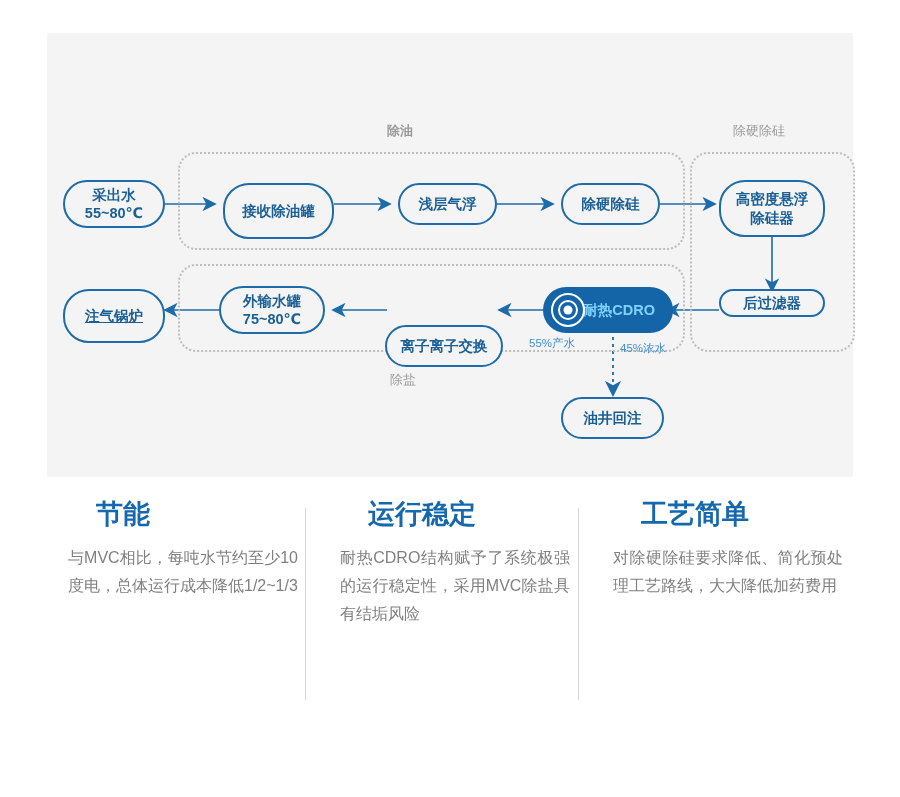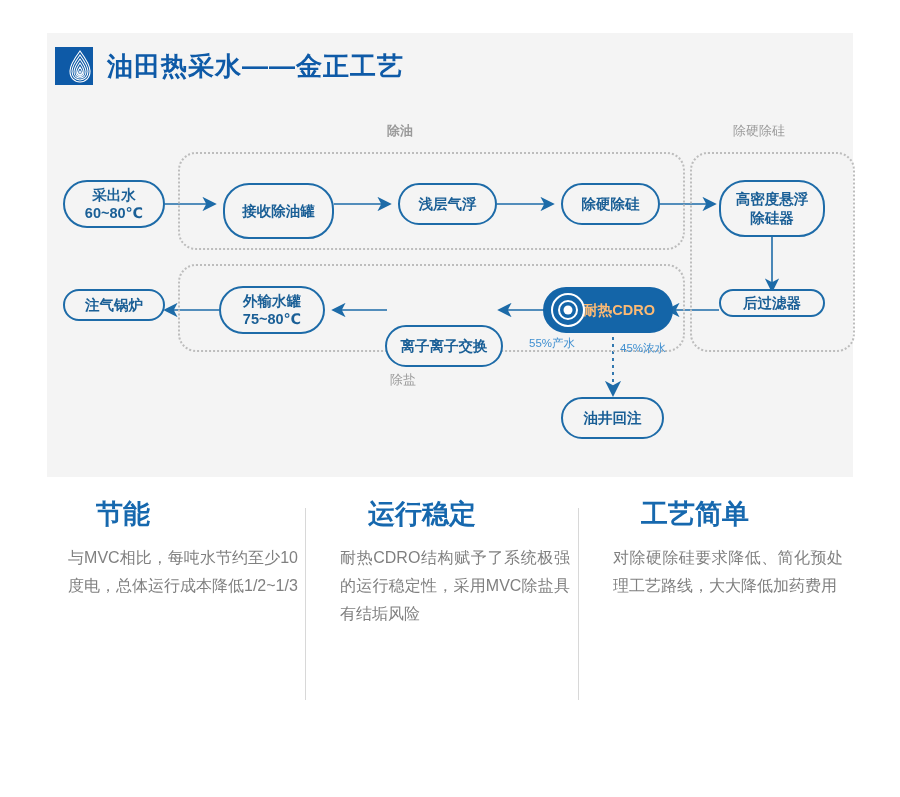--- a/index.html
+++ b/index.html
@@ -74,21 +74,21 @@
     display: flex;
     align-items: center;
     justify-content: center;
     text-align: center;
     line-height: 1.25;
     white-space: pre-line;
   }
   .node.filled {
     background: #1465a8;
     border-color: #1465a8;
-    color: #fdba74;
+    color: #7dd3fc;
     justify-content: flex-end;
     padding-right: 16px;
   }
   .cdro-icon {
     position: absolute;
     left: 5px;
     top: 50%;
     transform: translateY(-50%);
     width: 36px;
     height: 36px;
@@ -151,36 +151,20 @@
     width: 1px;
     height: 192px;
     background: #d8d8d8;
   }
 </style>
 </head>
 <body>
 
 <div id="panel">
 
-  <div id="header">
-    <div id="logo-mark">
-      <svg width="38" height="38" viewBox="0 0 38 38" aria-hidden="true">
-        <rect x="0" y="0" width="38" height="38" fill="#0e5aa7"></rect>
-        <g fill="none" stroke="#ffffff" stroke-width="1.1">
-          <path d="M25 4 C 31 12, 35 18, 35 24 C 35 31, 30.5 35, 25 35 C 19.5 35, 15 31, 15 24 C 15 18, 19 12, 25 4 Z"></path>
-          <path d="M25 8 C 29.8 14.5, 33 19.5, 33 24.3 C 33 29.8, 29.4 33, 25 33 C 20.6 33, 17 29.8, 17 24.3 C 17 19.5, 20.2 14.5, 25 8 Z"></path>
-          <path d="M25 12 C 28.6 17, 31 21, 31 24.6 C 31 28.6, 28.3 31, 25 31 C 21.7 31, 19 28.6, 19 24.6 C 19 21, 21.4 17, 25 12 Z"></path>
-          <path d="M25 16 C 27.5 19.5, 29 22.5, 29 25 C 29 27.6, 27.2 29.4, 25 29.4 C 22.8 29.4, 21 27.6, 21 25 C 21 22.5, 22.5 19.5, 25 16 Z"></path>
-          <path d="M25 20 C 26.6 22.4, 27.5 24.3, 27.5 25.6 C 27.5 27.2, 26.4 28.2, 25 28.2 C 23.6 28.2, 22.5 27.2, 22.5 25.6 C 22.5 24.3, 23.4 22.4, 25 20 Z"></path>
-          <path d="M25 24 C 25.8 25.2, 26.2 26, 26.2 26.5 C 26.2 27.2, 25.7 27.7, 25 27.7 C 24.3 27.7, 23.8 27.2, 23.8 26.5 C 23.8 26, 24.2 25.2, 25 24 Z"></path>
-        </g>
-      </svg>
-    </div>
-    <div id="header-title">油田热采水——金正工艺</div>
-  </div>
 
   <div id="diagram">
 
     <svg width="806" height="444" aria-hidden="true">
       <defs>
         <marker id="arw" viewBox="0 0 12 12" refX="10.5" refY="6" markerWidth="9" markerHeight="9" orient="auto-start-reverse">
           <path d="M0 0 L12 6 L0 12 L3.2 6 Z" fill="#1d6ba8"></path>
         </marker>
         <marker id="arwd" viewBox="0 0 12 12" refX="10.5" refY="6" markerWidth="9" markerHeight="9" orient="auto-start-reverse">
           <path d="M0 0 L12 6 L0 12 L3.2 6 Z" fill="#1d6ba8"></path>
@@ -204,21 +188,21 @@
 
     <div class="group-box" style="left:131px; top:119px; width:507px; height:98px;"></div>
     <div class="group-box" style="left:643px; top:119px; width:165px; height:200px;"></div>
     <div class="group-box" style="left:131px; top:231px; width:507px; height:88px;"></div>
 
     <div class="group-label" style="left:340px; top:89px;font-weight:bold;">除油</div>
     <div class="group-label" style="left:686px; top:89px;">除硬除硅</div>
     <div class="group-label" style="left:343px; top:338px;">除盐</div>
 
     <div class="node" style="left:16px; top:147px; width:102px; height:48px;">采出水
-60~80℃</div>
+55~80℃</div>
 
     <div class="node" style="left:176px; top:150px; width:111px; height:56px;">接收除油罐</div>
 
     <div class="node" style="left:351px; top:150px; width:99px; height:42px;">浅层气浮</div>
 
     <div class="node" style="left:514px; top:150px; width:99px; height:42px;">除硬除硅</div>
 
     <div class="node" style="left:672px; top:147px; width:106px; height:57px;">高密度悬浮
 除硅器</div>
 
@@ -233,21 +217,21 @@
         </svg>
       </span>
       <span>耐热CDRO</span>
     </div>
 
     <div class="node" style="left:338px; top:256px; width:118px; height:42px;margin-top:36px;">离子离子交换</div>
 
     <div class="node" style="left:172px; top:253px; width:106px; height:48px;">外输水罐
 75~80℃</div>
 
-    <div class="node" style="left:16px; top:256px; width:102px; height:32px;">注气锅炉</div>
+    <div class="node" style="left:16px; top:256px; width:102px; height:54px;text-decoration:underline;">注气锅炉</div>
 
     <div class="node" style="left:514px; top:364px; width:103px; height:42px;">油井回注</div>
 
     <div class="flow-note" style="left:482px; top:303px;">55%产水</div>
     <div class="flow-note" style="left:573px; top:308px;">45%浓水</div>
   </div>
 </div>
 
 <div id="features">
 

